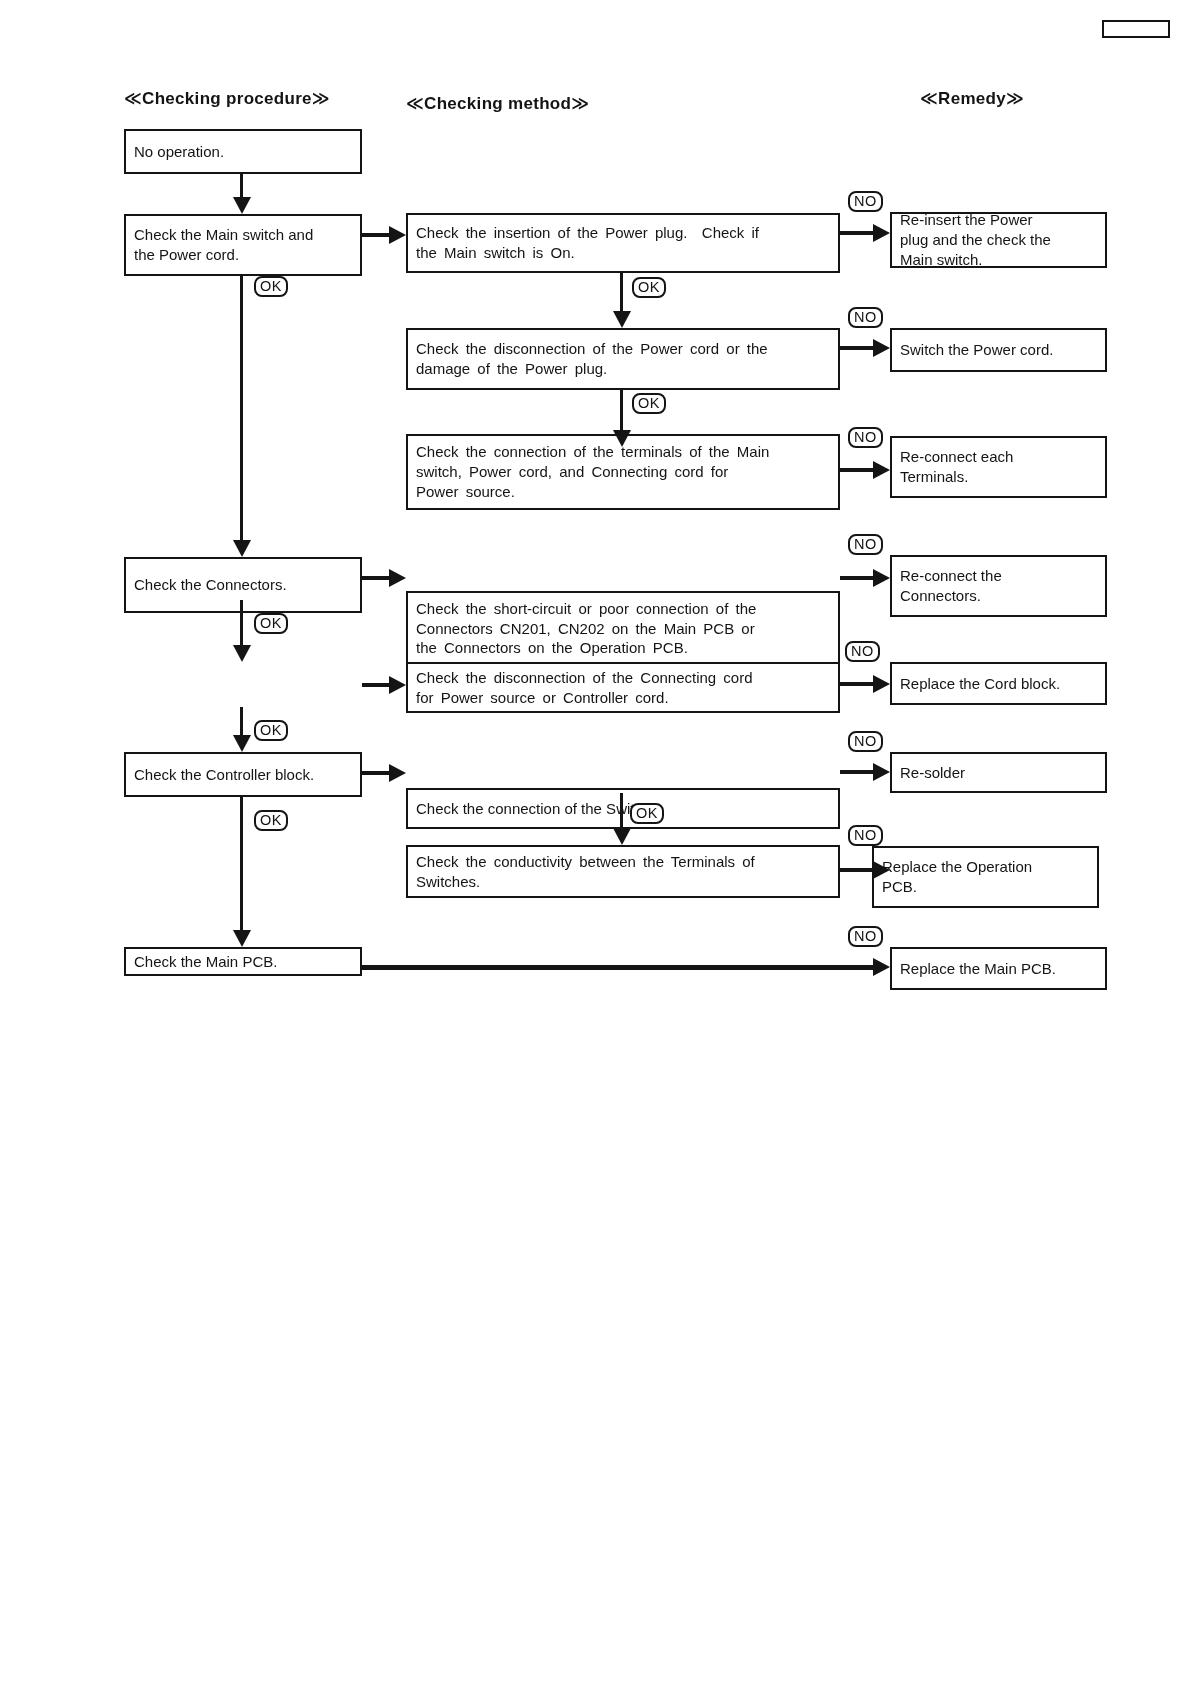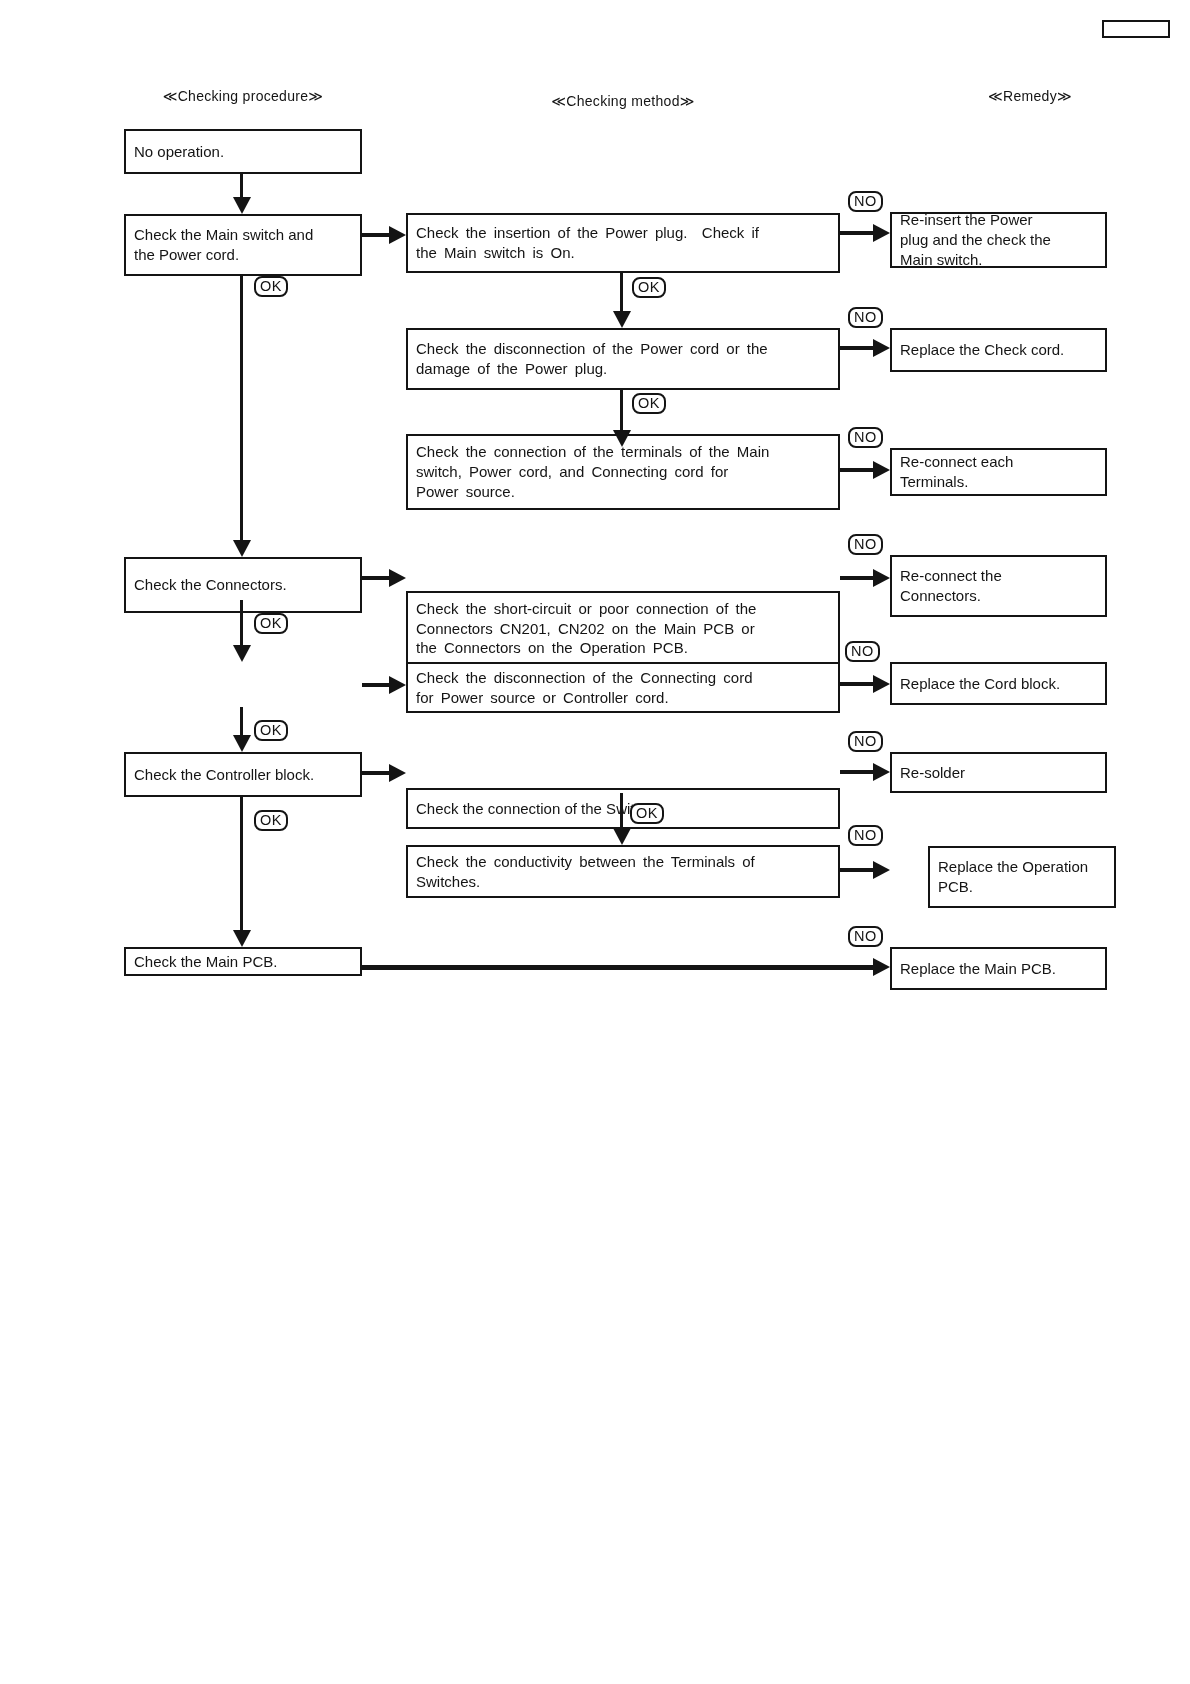--- a/index.html
+++ b/index.html
@@ -2,22 +2,22 @@
 <html><head>
 <meta charset="utf-8">
 <style>
   html,body{margin:0;padding:0;background:#fff;}
   #page{
     position:relative;width:1190px;height:1684px;background:#ffffff;
     font-family:"Liberation Sans","DejaVu Sans",sans-serif;color:#141414;
     overflow:hidden;
   }
   .col-header{
-    position:absolute;font-size:14px;letter-spacing:.3px;text-align:center;
-    white-space:nowrap;color:#141414;
+    position:absolute;font-size:17px;letter-spacing:.3px;text-align:left;
+    white-space:nowrap;color:#141414;font-weight:bold;
   }
   .fbox{
     position:absolute;border:2px solid #141414;background:#fff;
     display:flex;align-items:center;box-sizing:border-box;
     font-size:15px;line-height:1.32;padding:2px 8px;
     white-space:pre-wrap;color:#141414;
   }
   .fbox.justify{word-spacing:3px;}
   .corner-box{
     position:absolute;left:1102px;top:20px;width:68px;height:18px;
@@ -72,28 +72,28 @@
 the Connectors on the Operation PCB.</div>
   <div class="fbox justify" style="left:406px;top:662px;width:434px;height:51px;">Check the disconnection of the Connecting cord
 for Power source or Controller cord.</div>
   <div class="fbox" style="left:406px;top:752px;width:434px;height:41px;margin-top:36px;">Check the connection of the Switch.</div>
   <div class="fbox justify" style="left:406px;top:845px;width:434px;height:53px;">Check the conductivity between the Terminals of
 Switches.</div>
 
   <div class="fbox" style="left:890px;top:212px;width:217px;height:56px;">Re-insert the Power
 plug and the check the
 Main switch.</div>
-  <div class="fbox" style="left:890px;top:328px;width:217px;height:44px;">Replace the Check cord.</div>
-  <div class="fbox" style="left:890px;top:448px;width:217px;height:48px;">Re-connect each
+  <div class="fbox" style="left:890px;top:328px;width:217px;height:44px;">Switch the Power cord.</div>
+  <div class="fbox" style="left:890px;top:436px;width:217px;height:62px;">Re-connect each
 Terminals.</div>
   <div class="fbox" style="left:890px;top:555px;width:217px;height:62px;">Re-connect the
 Connectors.</div>
   <div class="fbox" style="left:890px;top:662px;width:217px;height:43px;">Replace the Cord block.</div>
   <div class="fbox" style="left:890px;top:752px;width:217px;height:41px;">Re-solder</div>
-  <div class="fbox" style="left:928px;top:846px;width:188px;height:62px;">Replace the Operation
+  <div class="fbox" style="left:872px;top:846px;width:227px;height:62px;">Replace the Operation
 PCB.</div>
   <div class="fbox" style="left:890px;top:947px;width:217px;height:43px;">Replace the Main PCB.</div>
 
   <div class="vline" style="left:240px;top:174px;height:26px;"></div>
   <div class="arr-down" style="left:233px;top:197px;"></div>
 
   <div class="vline" style="left:240px;top:276px;height:266px;"></div>
   <div class="arr-down" style="left:233px;top:540px;"></div>
 
   <div class="vline" style="left:240px;top:600px;height:47px;"></div>

